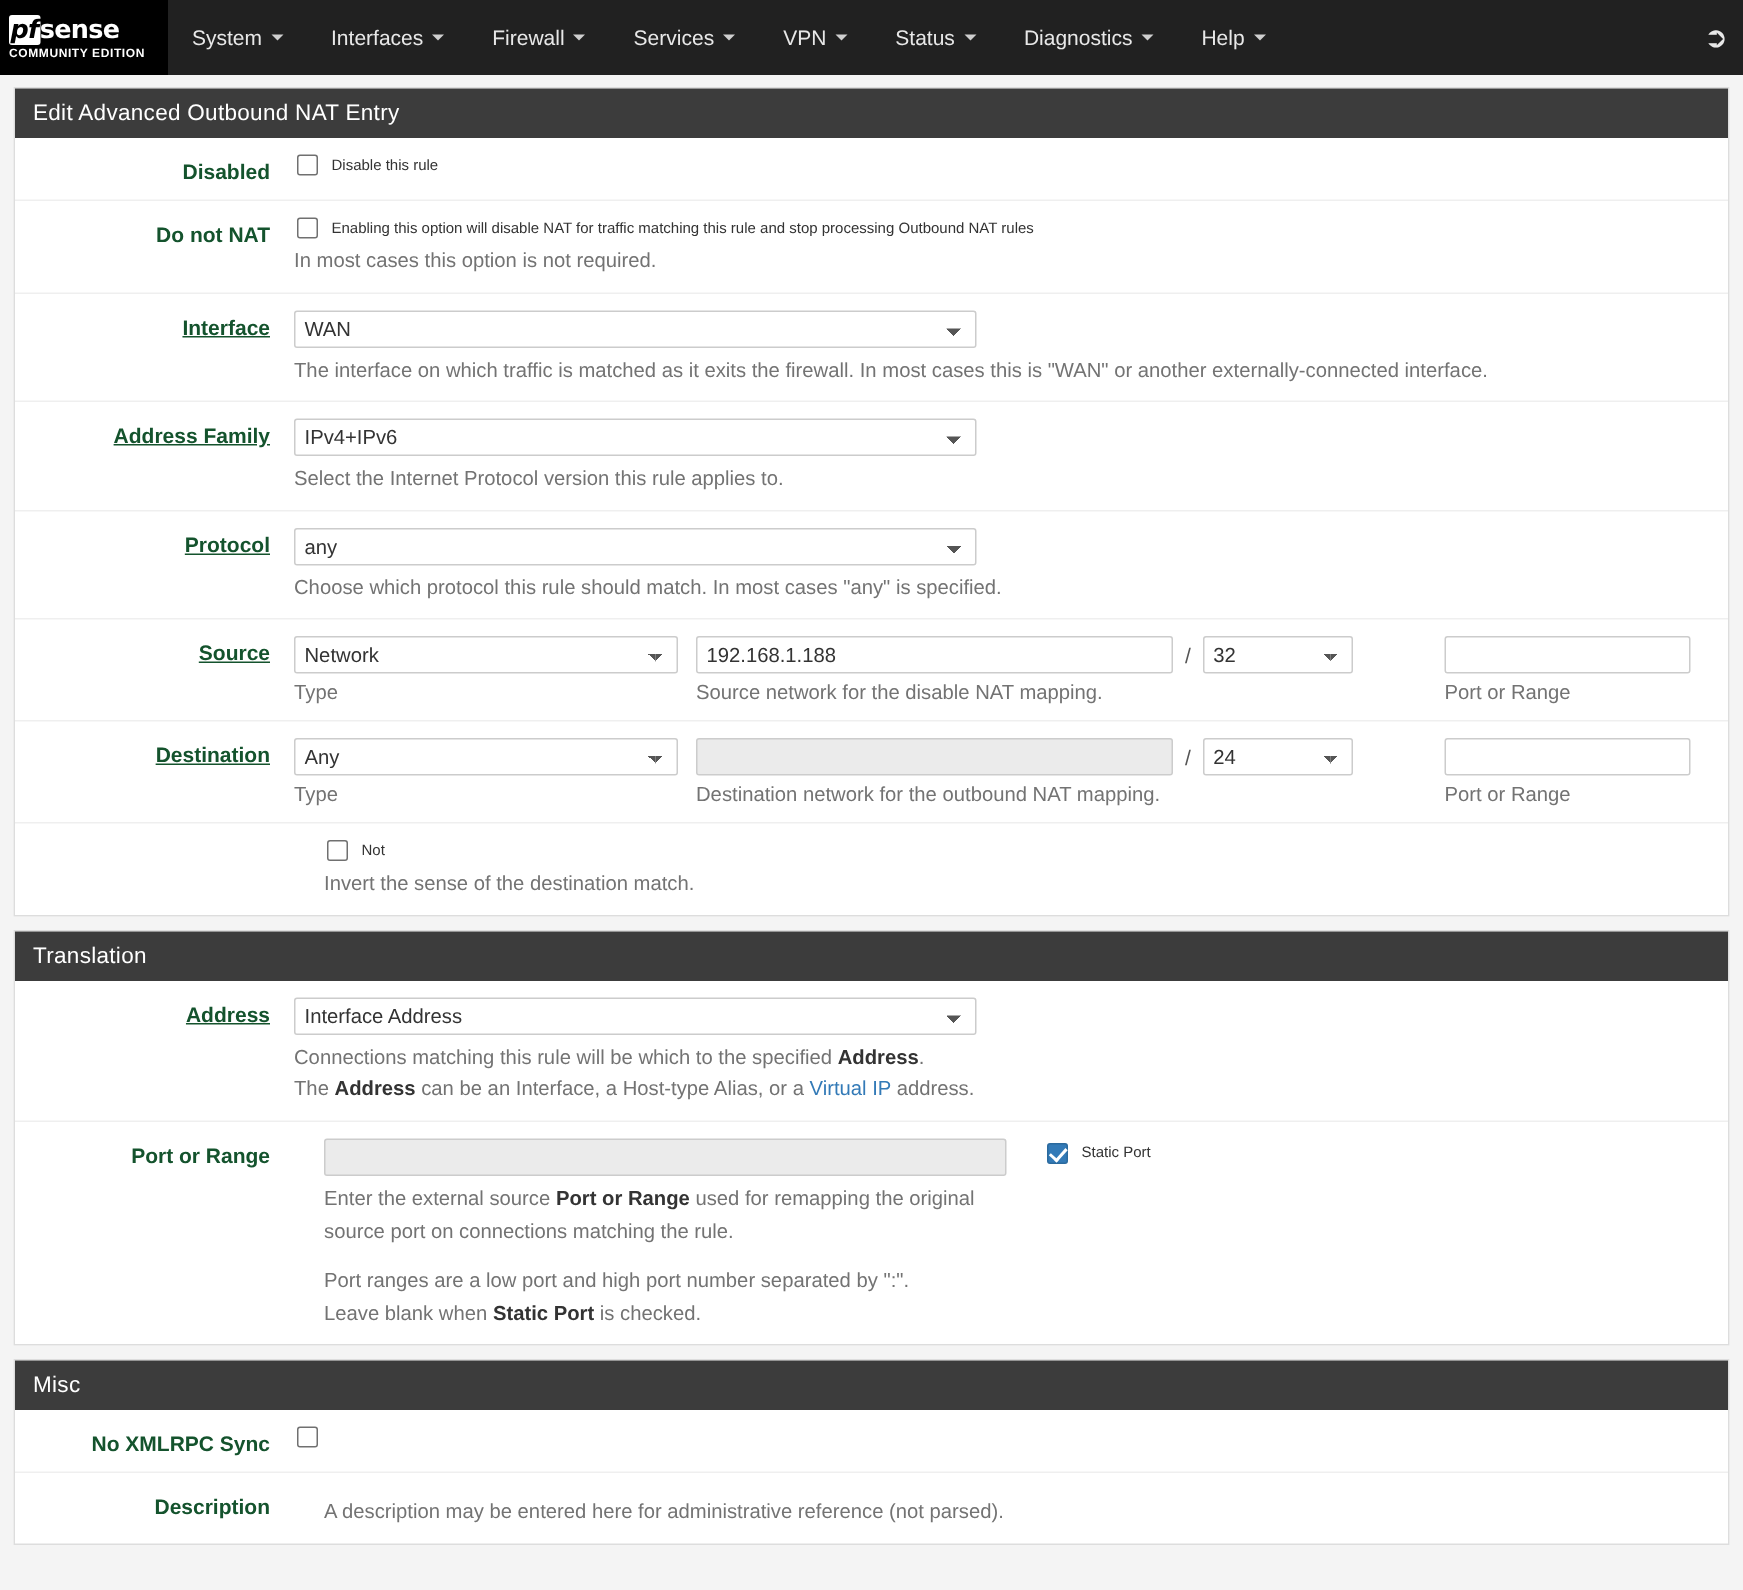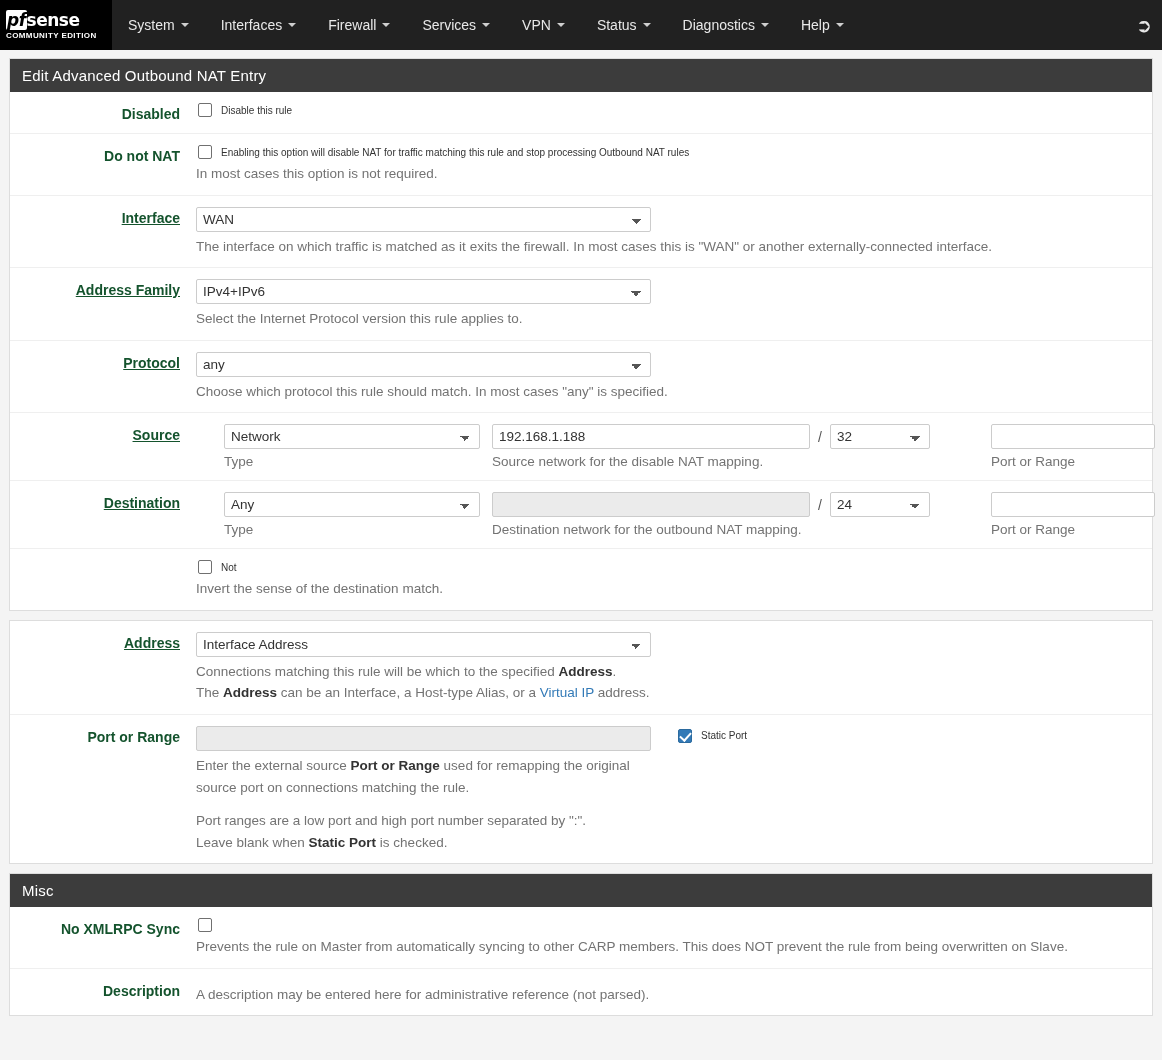--- a/index.html
+++ b/index.html
@@ -93,21 +93,21 @@
     letter-spacing: 0.2px;
   }
   .panel-body { padding: 0; }
 
   .row {
     display: flex;
     border-bottom: 1px solid #efefef;
     padding: 11px 0 11px 0;
     align-items: flex-start;
   }
-  .row:last-child { border-bottom: none; }
+  .row:last-child { border-bottom: none; gap: 20px; }
   .label-col {
     width: 186px;
     flex: 0 0 186px;
     text-align: right;
     padding-right: 16px;
     padding-top: 3px;
     font-weight: bold;
     font-size: 14px;
     color: #14532d;
   }
@@ -172,21 +172,20 @@
     border: solid #fff;
     border-width: 0 2px 2px 0;
     transform: rotate(42deg);
   }
   .chk-label { font-size: 10px; color: #333; }
 
   
   .triple {
     display: flex;
     align-items: flex-start;
-    margin-left: 28px;
   }
   .col-type { width: 268px; flex: 0 0 268px; }
   .col-addr { flex: 0 0 489px; }
   .col-port { flex: 0 0 auto; margin-left: 10px; }
   .addr-inline { display: flex; align-items: center; }
   .addr-inline input { width: 318px; }
   .slash { padding: 0 8px; color: #555; font-size: 14px; }
   .addr-inline select { width: 100px; }
   .sub-label { color: #737373; font-size: 13.5px; margin-top: 5px; }
   .port-input { width: 164px; }
@@ -366,20 +365,21 @@
             <span class="chk-label">Not</span>
           </div>
           <div class="help">Invert the sense of the destination match.</div>
         </div>
       </div>
 
     </div>
   </div>
 
   <div class="panel">
+    <div class="panel-heading">Translation</div>
     <div class="panel-body">
 
       <div class="row">
         <div class="label-col req">Address</div>
         <div class="ctrl-col">
           <select class="form-control w-455">
             <option>Interface Address</option>
           </select>
           <div class="help">
             <span>Connections matching this rule will be which to the specified </span><b>Address</b><span>.</span>
@@ -422,21 +422,20 @@
   <div class="panel">
     <div class="panel-heading">Misc</div>
     <div class="panel-body">
 
       <div class="row">
         <div class="label-col">No XMLRPC Sync</div>
         <div class="ctrl-col">
           <div class="chk-line">
             <input type="checkbox" style="">
           </div>
-          <div class="help">Prevents the rule on Master from automatically syncing to other CARP members. This does NOT prevent the rule from being overwritten on Slave.</div>
         </div>
       </div>
 
       <div class="row">
         <div class="label-col">Description</div>
         <div class="ctrl-col">
           <div class="help">A description may be entered here for administrative reference (not parsed).</div>
         </div>
       </div>
 

